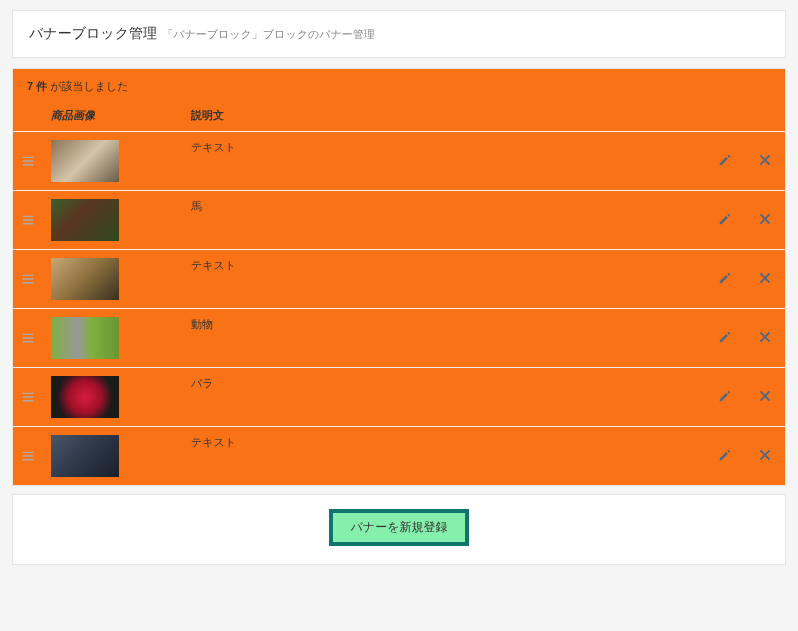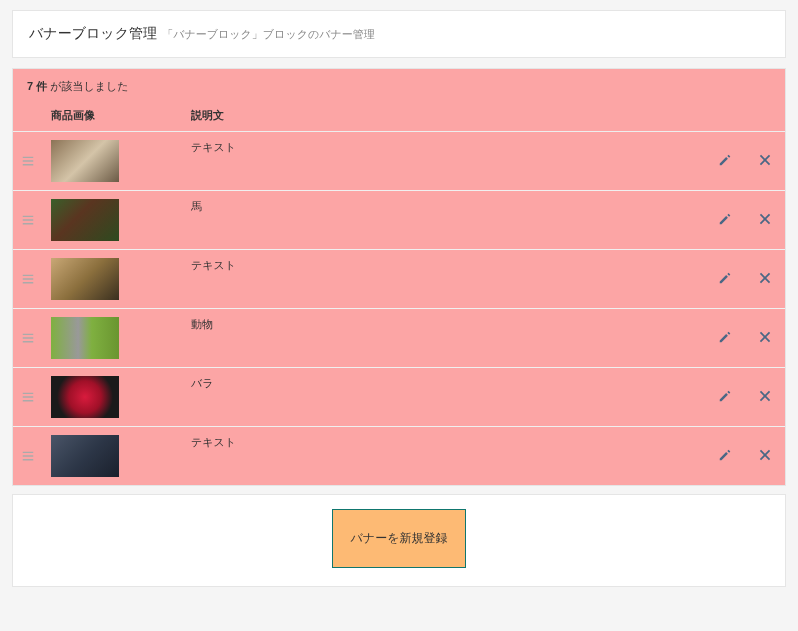--- a/index.html
+++ b/index.html
@@ -27,42 +27,42 @@
       display: inline;
       text-align: center;
     }
     .header-subtitle {
       font-size: 11px;
       color: #888;
       display: inline;
       margin-left: 2px;
     }
     .list-card {
-      background: #fca5a5;
+      background: #f97316;
       margin: 2px 12px 8px 12px;
       border: 1px solid #e5e5e5;
     }
     .count-row {
       padding: 10px 14px 8px 14px;
       font-size: 11px;
     }
     .count-row b { font-weight: bold; }
     .table {
       width: 100%;
       border-collapse: collapse;
     }
     .thead-row th {
       text-align: left;
       font-size: 11px;
       font-weight: bold;
       padding: 6px 8px 8px 8px;
       border-bottom: 1px solid #eee;
     }
     .col-handle { width: 30px; }
-    .col-image { width: 140px; }
+    .col-image { width: 140px; font-style: italic; }
     .col-desc { }
     .col-edit { width: 40px; }
     .col-delete { width: 40px; }
     .row td {
       padding: 8px 8px;
       vertical-align: top;
       border-bottom: 1px solid #f0f0f0;
     }
     .row:last-child td { border-bottom: none; }
     .handle-cell {
@@ -107,23 +107,23 @@
     }
     .register-card {
       background: #fff;
       margin: 0 12px;
       border: 1px solid #e5e5e5;
       padding: 14px 0 18px 0;
       text-align: center;
     }
     .register-btn {
       display: inline-block;
-      border: 1px solid #0f766e;
-      background: #fdba74;
-      padding: 20px 18px;
+      border: 4px solid #0f766e;
+      background: #86efac;
+      padding: 6px 18px;
       font-size: 12px;
       cursor: pointer;
       color: #333;
     }
   </style>
 </head>
 <body>
 
 <div class="container">
 

